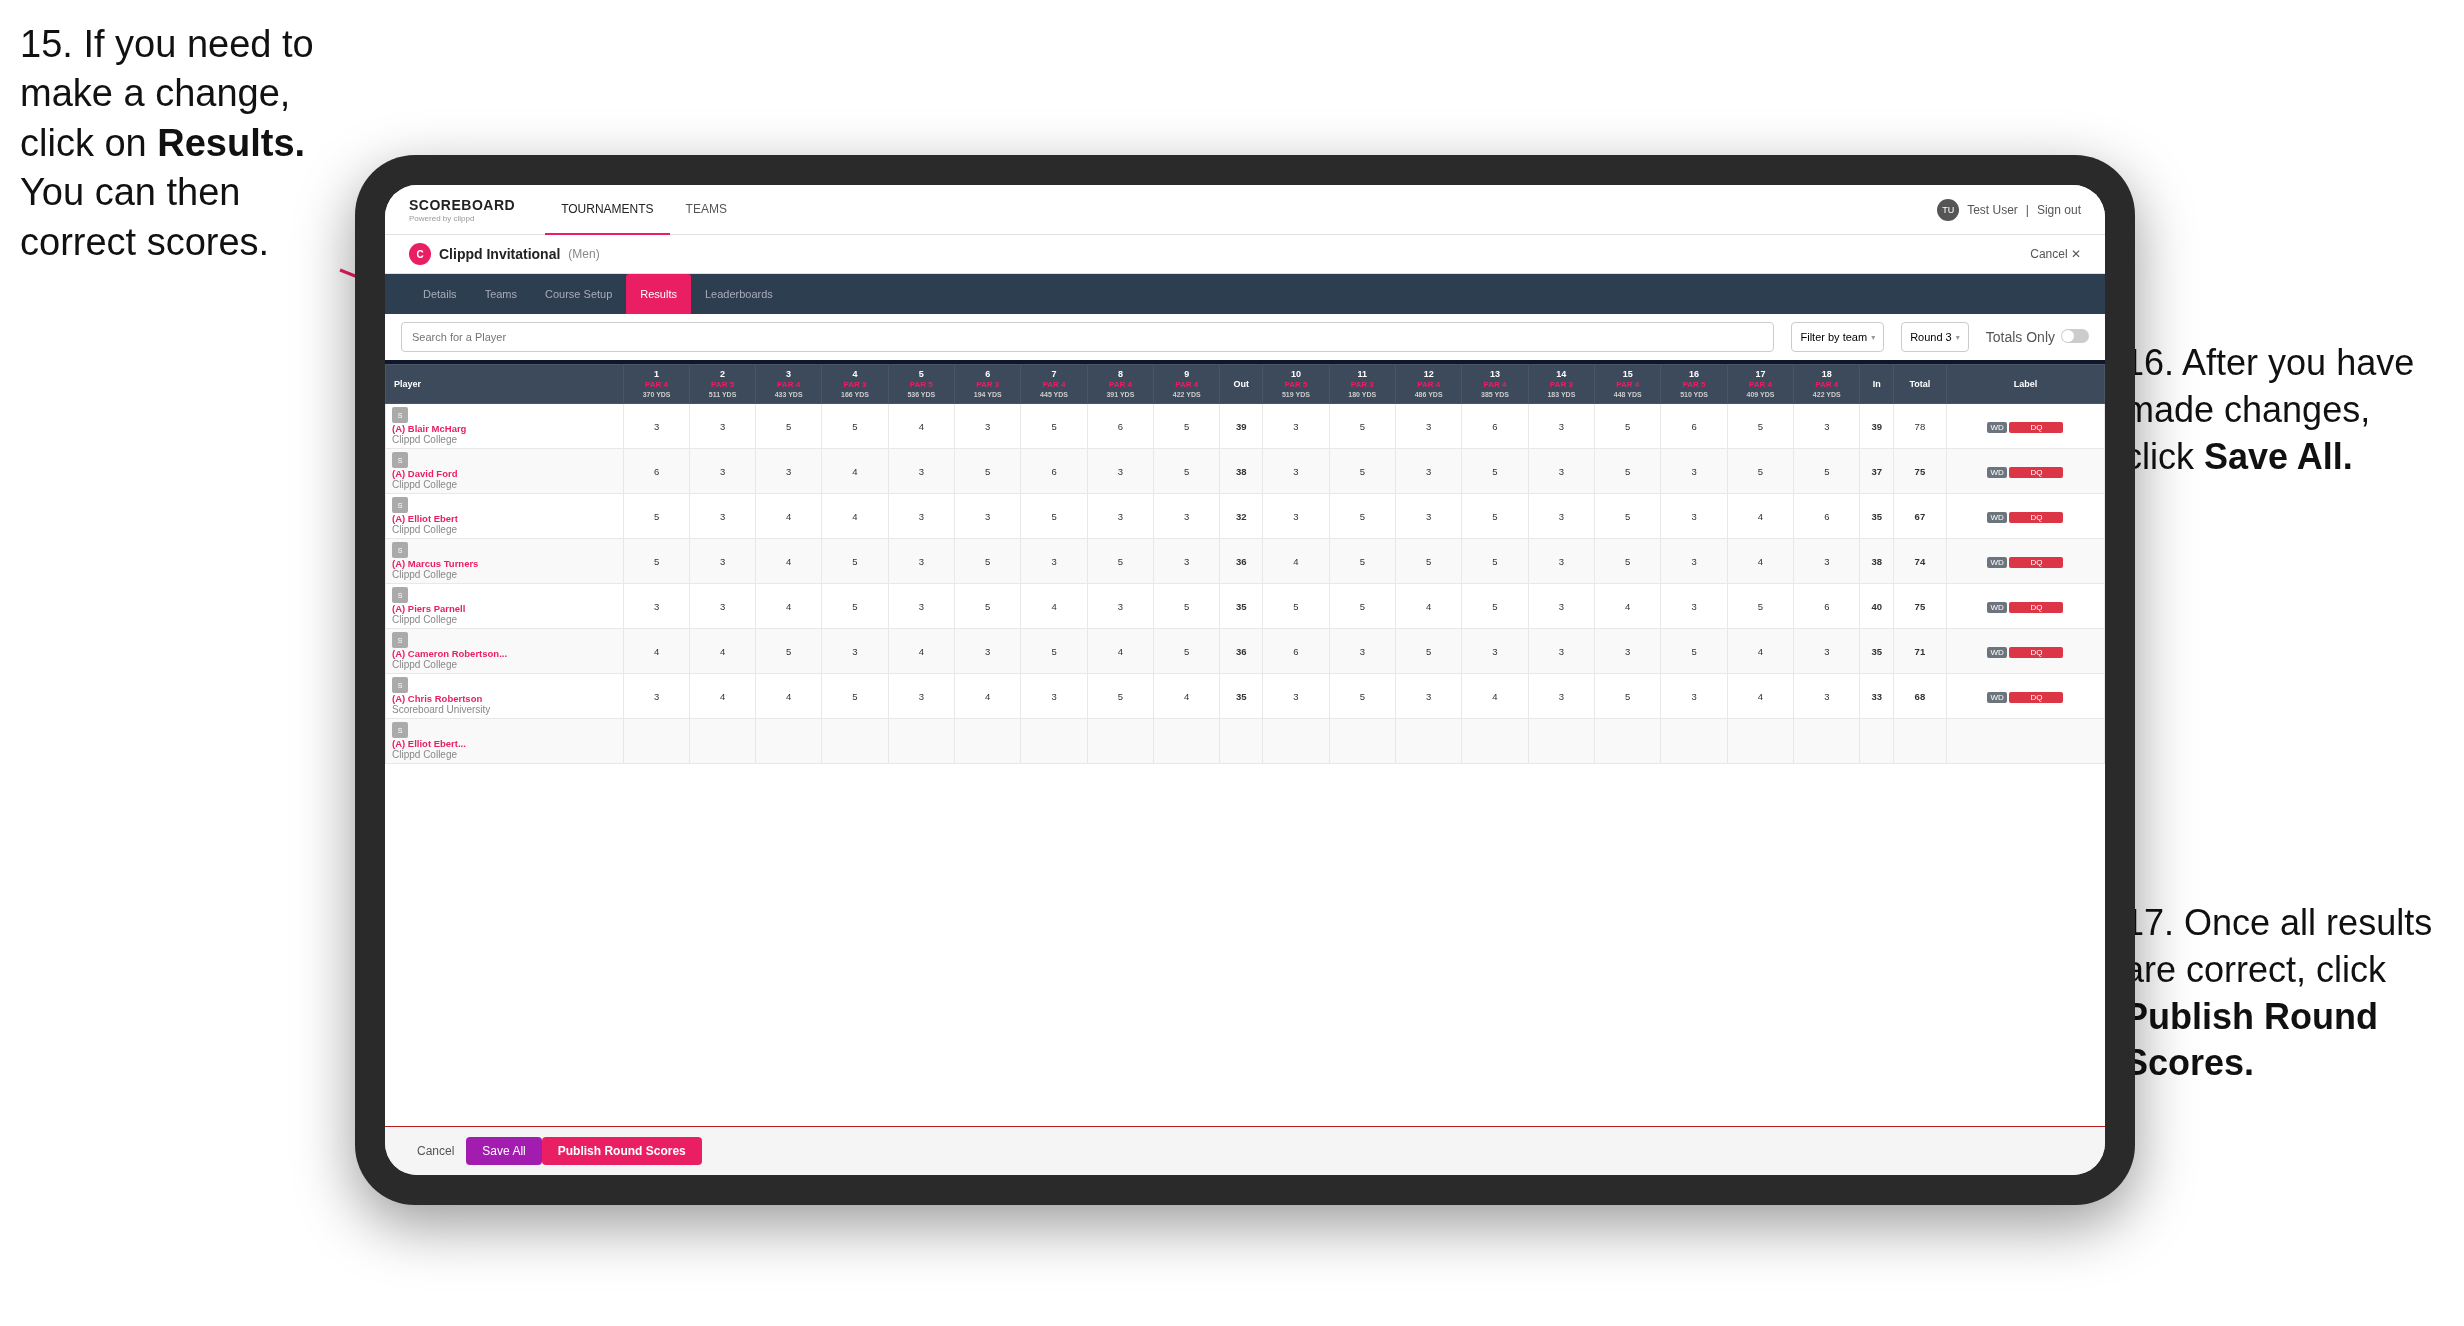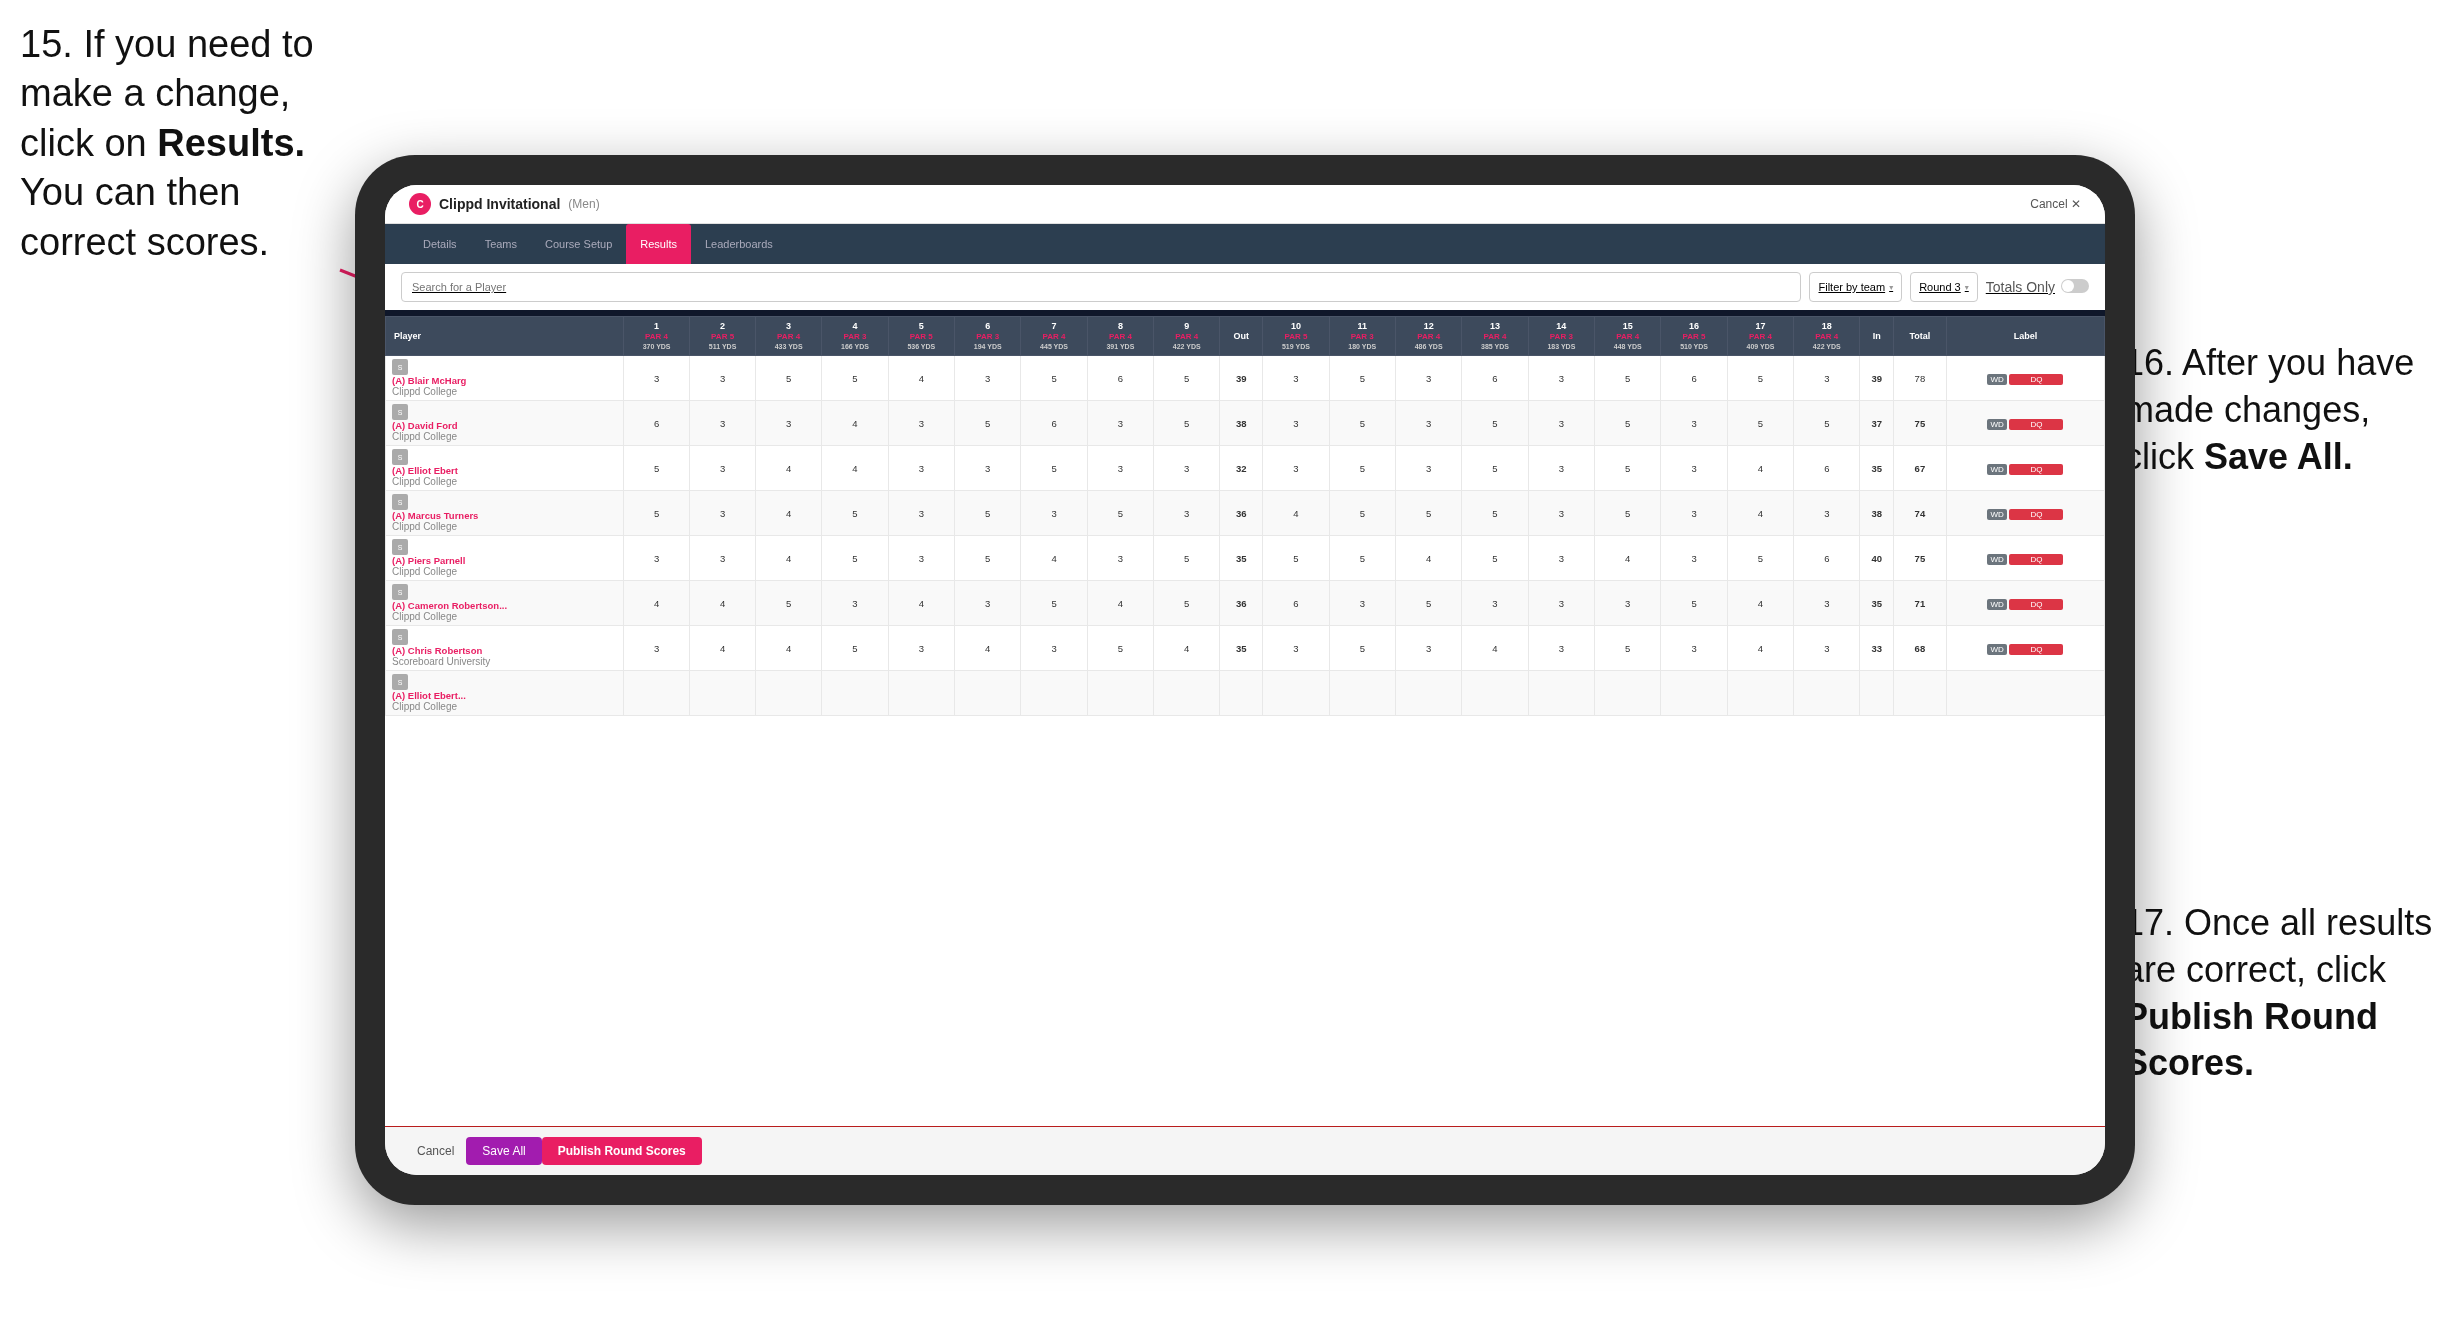--- a/index.html
+++ b/index.html
@@ -206,24 +206,23 @@
       color: white;
       border-radius: 3px 3px 0 0;
     }
 
     
     .filter-bar {
       background: #ffffff;
       padding: 8px 16px;
       display: flex;
       align-items: center;
-      gap: 8px;
-      border-bottom: 6px solid #0f172a;
+      gap: 17px;
+      border-bottom: 4px solid #0f172a;
       flex-shrink: 0;
-      text-decoration: underline;
     }
     .search-input {
       flex: 1;
       height: 30px;
       border: 1px solid #ccc;
       border-radius: 4px;
       padding: 0 10px;
       font-size: 11px;
       color: #999;
     }
@@ -434,20 +433,38 @@
 
   <g stroke="#e91e63" stroke-width="3" fill="none">
     <line x1="2130" y1="1060" x2="1950" y2="1080"></line>
     <polygon points="1950,1080 1960,1062 1965,1085" fill="#e91e63" stroke="none"></polygon>
   </g>
 </svg>
 
 <div class="tablet-frame">
   <div class="tablet-screen">
 
+    <div class="top-nav">
+      <div class="logo-area">
+        <div>
+          <span class="logo-text">SCOREBOARD</span>
+          <span class="logo-sub">Powered by clippd</span>
+        </div>
+      </div>
+      <div class="nav-links">
+        <div class="nav-link active">TOURNAMENTS</div>
+        <div class="nav-link">TEAMS</div>
+      </div>
+      <div class="nav-right">
+        <div class="user-avatar">TU</div>
+        <span>Test User</span>
+        <span>|</span>
+        <span style="cursor:pointer; color:#555;">Sign out</span>
+      </div>
+    </div>
 
     <div class="tournament-header">
       <div class="tournament-title">
         <div class="tournament-icon">C</div>
         <span>Clippd Invitational</span>
         <span style="font-weight:400; color:#888; font-size:12px;">(Men)</span>
       </div>
       <div class="cancel-link">Cancel ✕</div>
     </div>
 

